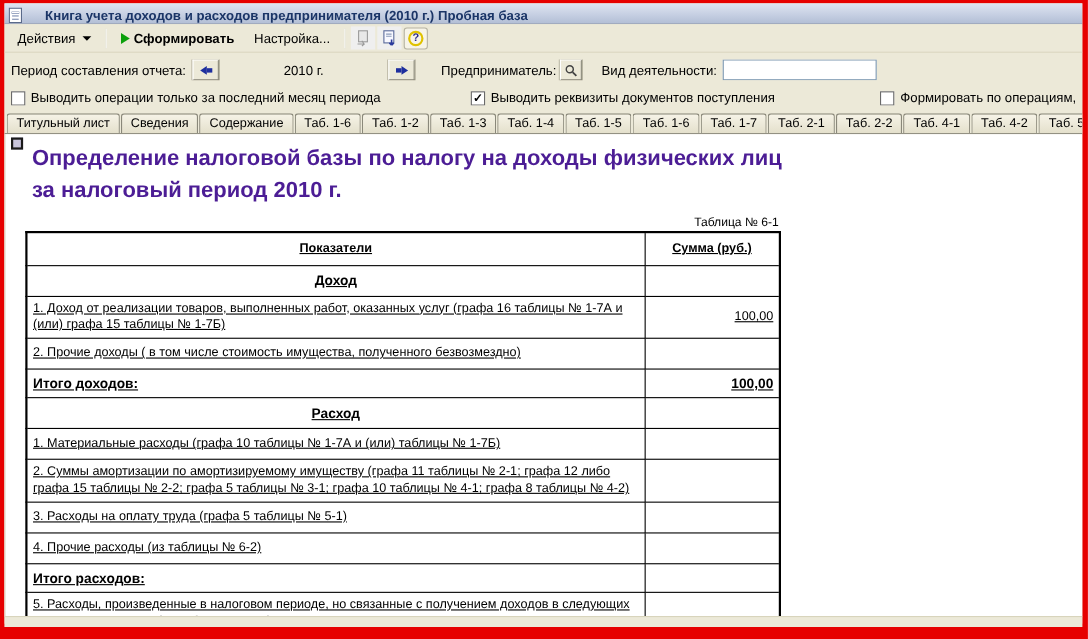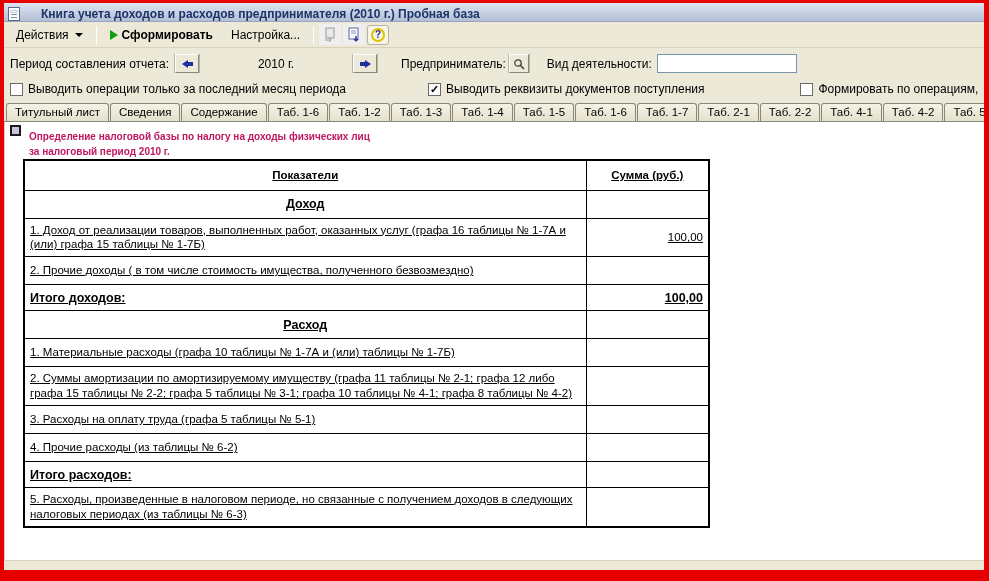--- a/index.html
+++ b/index.html
@@ -92,21 +92,21 @@
   .tab {
     padding: 2px 8px 3px 8px; margin-right: 1px; height: 18px;
     background: linear-gradient(to bottom,#f6f3e7,#e4e0cc);
     border: 1px solid #8a887a; border-bottom: none; border-radius: 3px 3px 0 0;
     font-size: 11.5px; color:#000; cursor: default; white-space: nowrap;
   }
 
   
   .content { position: relative; background: #fff; height: 438px; overflow: hidden; border-left:1px solid #d8d4bc; }
   .section-marker { position:absolute; left:5px; top:3px; width:11px; height:11px; background:#c8c4dc; border:2px solid #1a1a1a; }
-  .report-title { margin: 8px 0 0 24px; font-size: 10px; font-weight: bold; color:#be185d; line-height: 1.45; }
+  .report-title { margin: 8px 0 0 24px; font-size: 20px; font-weight: bold; color:#4c1d95; line-height: 1.45; }
   .table-caption { width: 685px; margin: 8px 0 2px 18px; text-align: right; font-size: 11px; }
   table.report { border-collapse: collapse; margin-left: 18px; width: 685px; table-layout: fixed; border: 2px solid #000; text-decoration: underline; }
   table.report col.c1 { width: 562px; }
   table.report col.c2 { width: 123px; }
   table.report th, table.report td { border: 1px solid #000; font-size: 11.5px; padding: 4px 5px; vertical-align: middle; }
   table.report th { font-weight: bold; text-align: center; height: 30px; }
   td.row-label { text-align: left; line-height: 1.3; margin-top: 16px; }
   td.row-value { text-align: right; margin-top: 32px; }
   tr.section td.row-label { text-align: center; font-weight: bold; font-size: 12.5px; height: 28px; }
   tr.total td.row-label { font-weight: bold; font-size: 12.5px; height: 26px; }
@@ -217,20 +217,21 @@
       <div class="tab">Таб. 4-2</div>
       <div class="tab">Таб. 5</div>
     </div>
 
   <div class="content">
     <span class="section-marker"></span>
     <div class="report-title">
       <div>Определение налоговой базы по налогу на доходы физических лиц</div>
       <div>за налоговый период 2010 г.</div>
     </div>
+    <div class="table-caption">Таблица № 6-1</div>
     <table class="report">
       <colgroup>
           <col class="c1">
           <col class="c2">
         </colgroup>
       <thead>
         <tr>
           <th>Показатели</th>
           <th>Сумма (руб.)</th>
         </tr>

